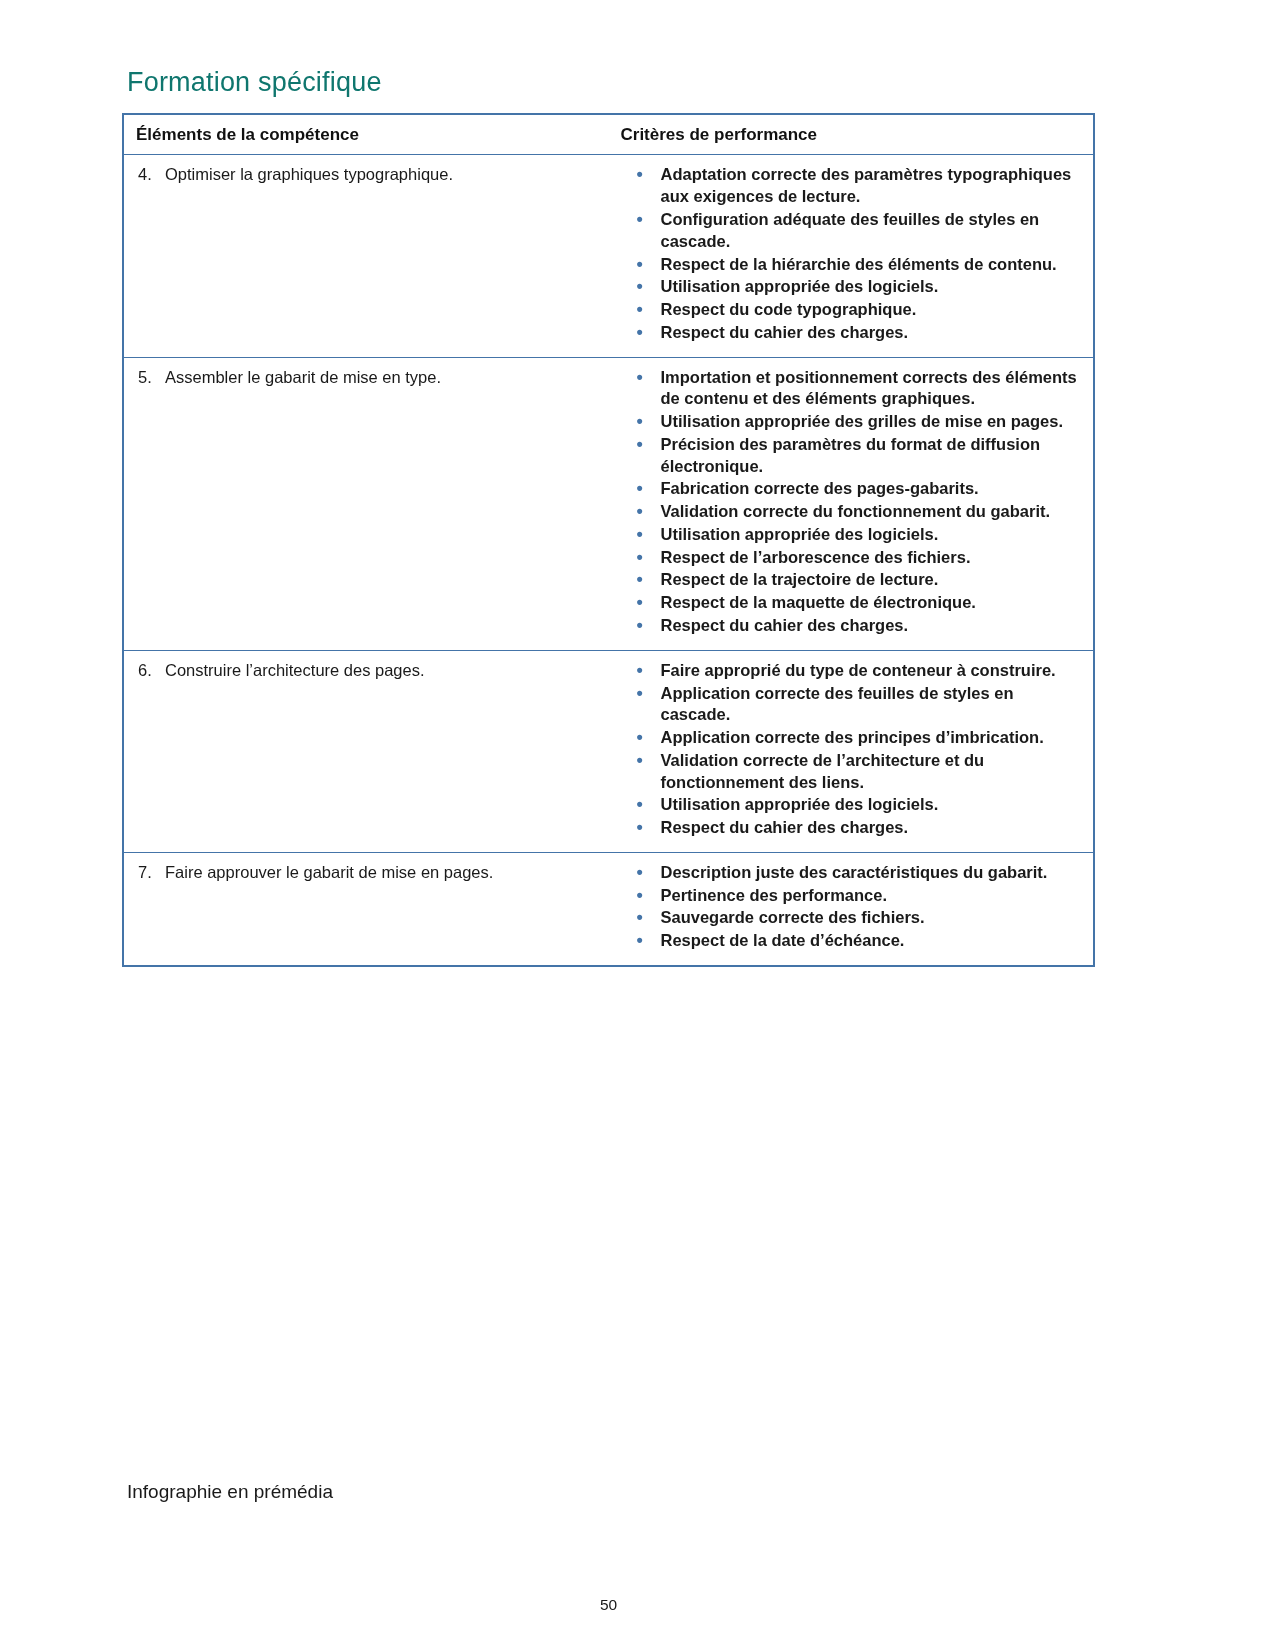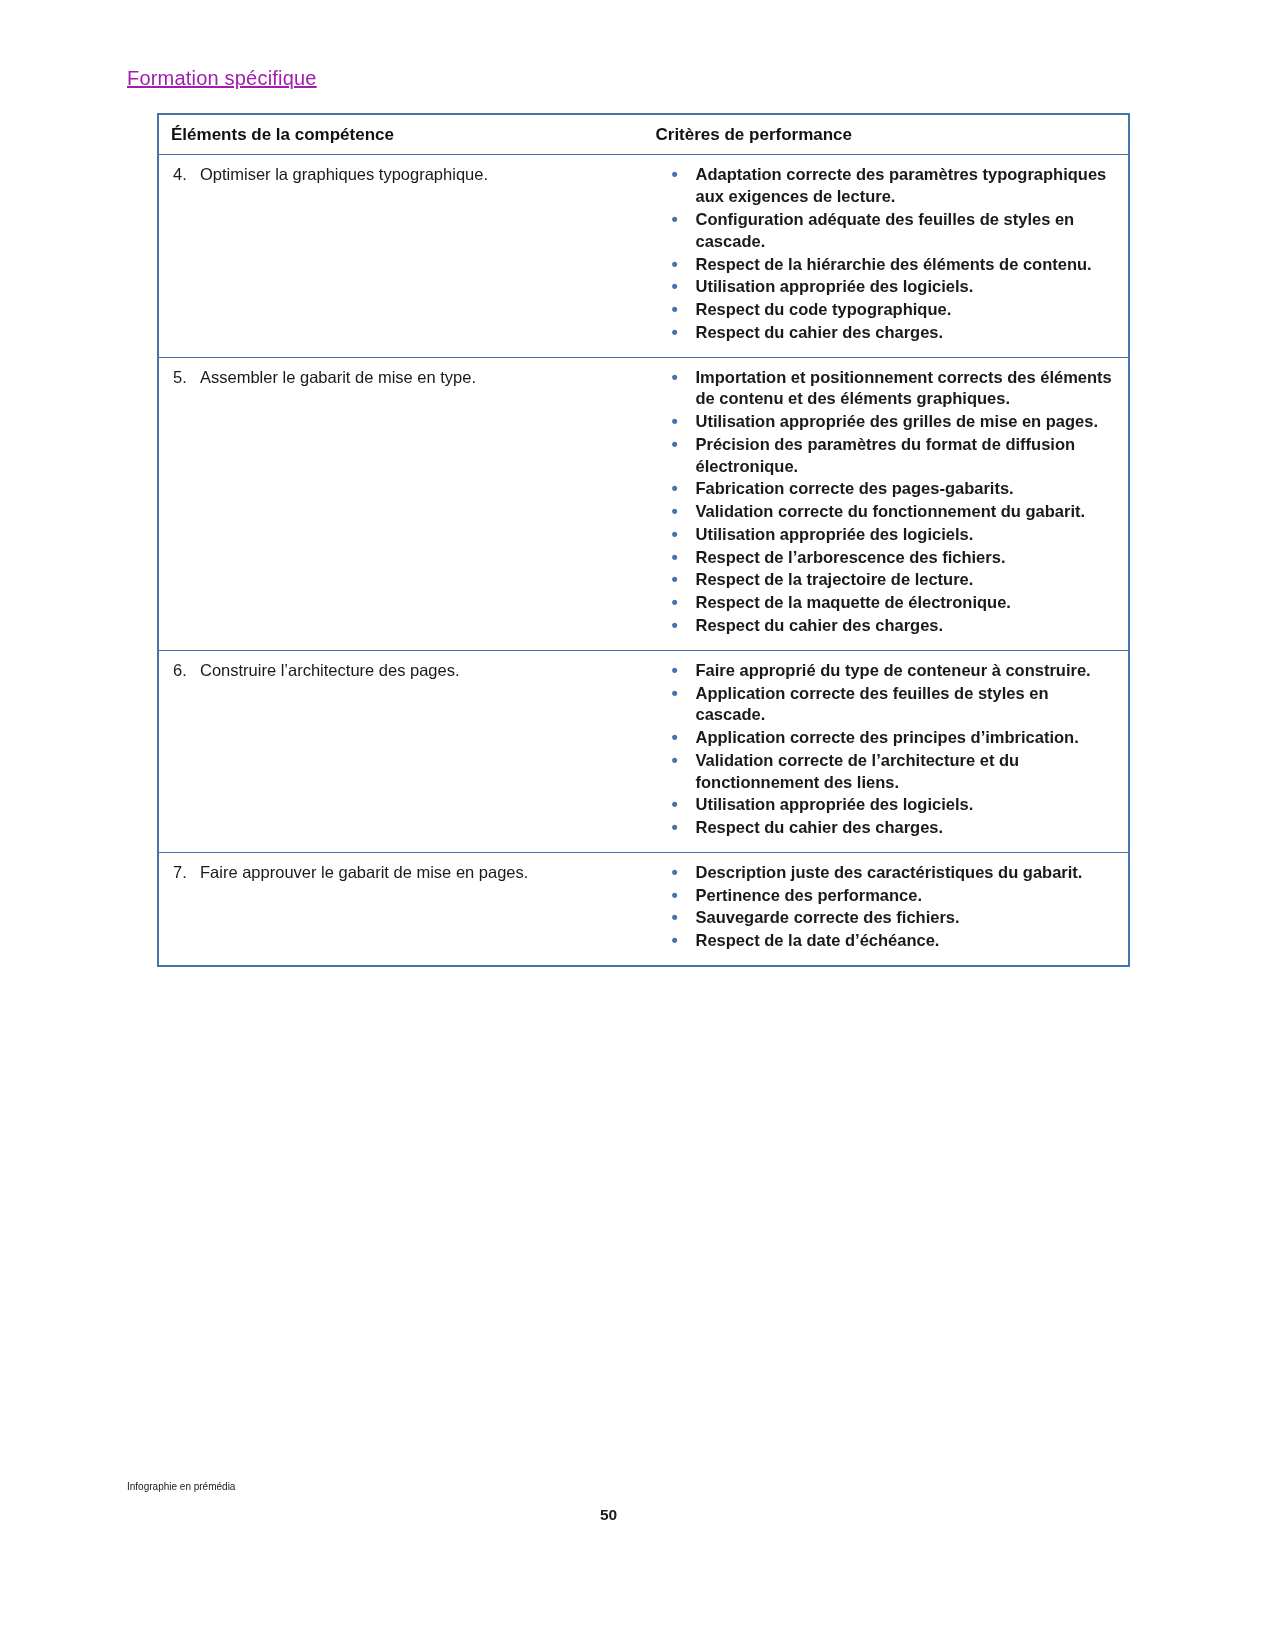--- a/index.html
+++ b/index.html
@@ -10,37 +10,35 @@
     position: relative;
     font-family: "Liberation Sans", sans-serif;
     color: #1a1a1a;
   }
   .page { position: absolute; inset: 0; }
 
   .section-title {
     position: absolute;
     left: 127px;
     top: 67px;
-    font-size: 20px;
-    color: #a21caf;
+    font-size: 27px;
+    color: #0f766e;
     letter-spacing: 0.2px;
-    text-decoration: underline;
   }
 
   table.competence-table {
     position: absolute;
     left: 122px;
     top: 113px;
     width: 973px;
     border-collapse: collapse;
     border: 2px solid #4474a8;
     font-size: 16.5px;
     line-height: 1.32;
     table-layout: fixed;
-    margin-left: 35px;
   }
   table.competence-table th {
     text-align: left;
     font-weight: bold;
     font-size: 17px;
     color: #111111;
     padding: 9px 12px 8px 12px;
     border-bottom: 1px solid #4474a8;
     background: #ffffff;
   }
@@ -76,32 +74,31 @@
     left: 2px;
     top: -1px;
     color: #4474a8;
     font-size: 18px;
   }
 
   .footer-left {
     position: absolute;
     left: 127px;
     top: 1481px;
-    font-size: 10px;
+    font-size: 19px;
     color: #1a1a1a;
   }
   .page-number {
     position: absolute;
     left: 122px;
     width: 973px;
-    top: 1506px;
+    top: 1596px;
     text-align: center;
     font-size: 15.5px;
     color: #1a1a1a;
-    font-weight: bold;
   }
 </style>
 </head>
 <body>
 
 <div class="page">
 
   <div class="section-title">Formation spécifique</div>
 
   <table class="competence-table">

